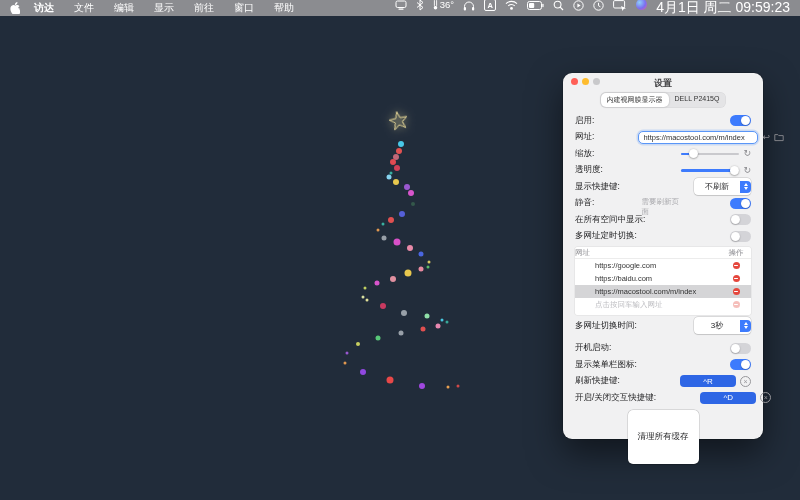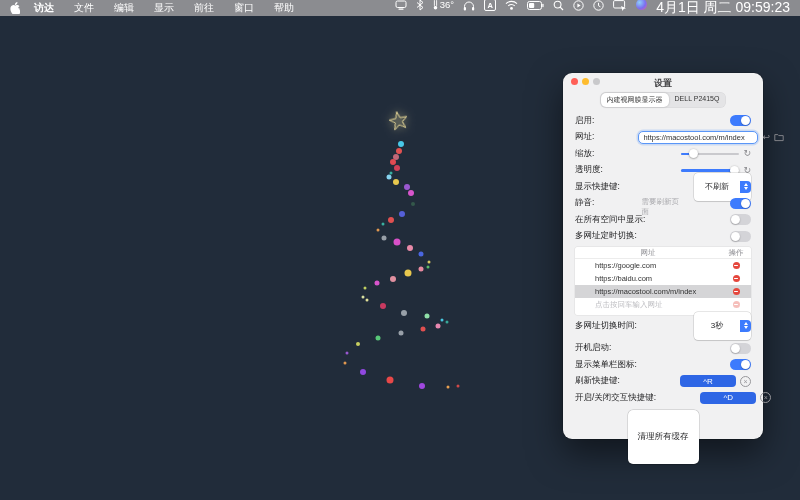--- a/index.html
+++ b/index.html
@@ -52,30 +52,30 @@
   .ret-icon{font-family:"DejaVu Sans",sans-serif;color:#8a8a8e;font-size:9px;line-height:1;}
 
   
   .slider{position:relative;width:58px;height:9px;flex:none;}
   .slider .track{position:absolute;left:0;right:0;top:3.5px;height:2.5px;border-radius:2px;background:#c9c9cd;}
   .slider .fill{position:absolute;left:0;top:3.5px;height:2.5px;border-radius:2px;background:#3d7bfd;}
   .slider .thumb{position:absolute;top:0;width:9px;height:9px;border-radius:50%;background:#fff;box-shadow:0 .5px 2px rgba(0,0,0,.45);}
   .reset-icon{font-family:"DejaVu Sans",sans-serif;color:#8a8a8e;font-size:9px;line-height:1;}
 
   
-  .dropdown{width:57px;height:28px;background:#fff;border-radius:4px;box-shadow:0 0 0 .5px rgba(0,0,0,.18),0 .5px 1px rgba(0,0,0,.1);display:flex;align-items:center;position:relative;}
+  .dropdown{width:57px;height:17px;background:#fff;border-radius:4px;box-shadow:0 0 0 .5px rgba(0,0,0,.18),0 .5px 1px rgba(0,0,0,.1);display:flex;align-items:center;position:relative;}
   .dropdown .dval{flex:1;text-align:center;font-size:8px;color:#1d1d1f;}
   .dropdown .steppers{width:11px;height:12px;background:#3d7bfd;border-radius:0 4px 4px 0;display:flex;flex-direction:column;align-items:center;justify-content:center;gap:1px;}
   .tri-up{width:0;height:0;border-left:2.5px solid transparent;border-right:2.5px solid transparent;border-bottom:3px solid #fff;}
   .tri-down{width:0;height:0;border-left:2.5px solid transparent;border-right:2.5px solid transparent;border-top:3px solid #fff;}
 
   
   .url-table{margin-top:5px;background:#fff;border-radius:2px;height:68px;overflow:hidden;box-shadow:0 0 0 .5px rgba(0,0,0,.08);}
   .t-head{display:flex;align-items:center;height:11px;border-bottom:1px solid #ececec;color:#8e8e93;font-size:7.5px;}
-  .t-head .h-url{flex:1;text-align:center;}
+  .t-head .h-url{flex:1;text-align:left;}
   .t-head .h-op{width:30px;text-align:center;}
   .t-row{display:flex;align-items:center;height:13px;font-size:7.5px;color:#333;}
   .t-row.sel{background:#d5d5d7;}
   .t-row .u{flex:1;padding-left:20px;white-space:nowrap;overflow:hidden;}
   .t-row .op{width:30px;display:flex;justify-content:center;}
   .minus{width:7px;height:7px;border-radius:50%;background:#e5473d;position:relative;}
   .minus::after{content:"";position:absolute;left:1.7px;top:2.9px;width:3.6px;height:1.2px;background:#fff;border-radius:1px;}
   .t-row.ph{color:#bcbcc0;}
   .t-row.ph .minus{opacity:.35;}
 

